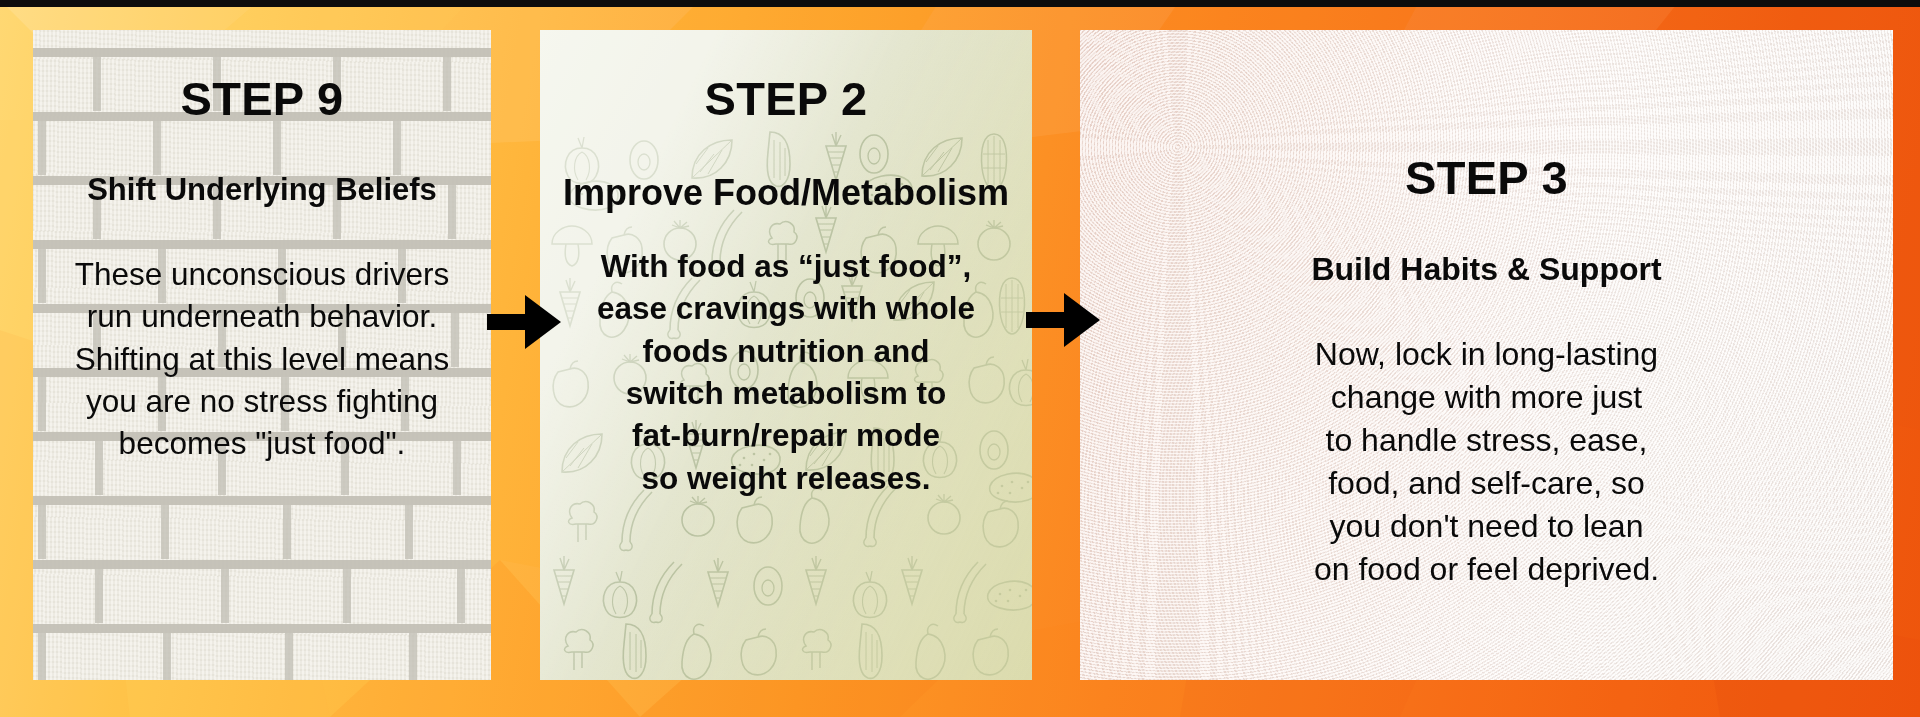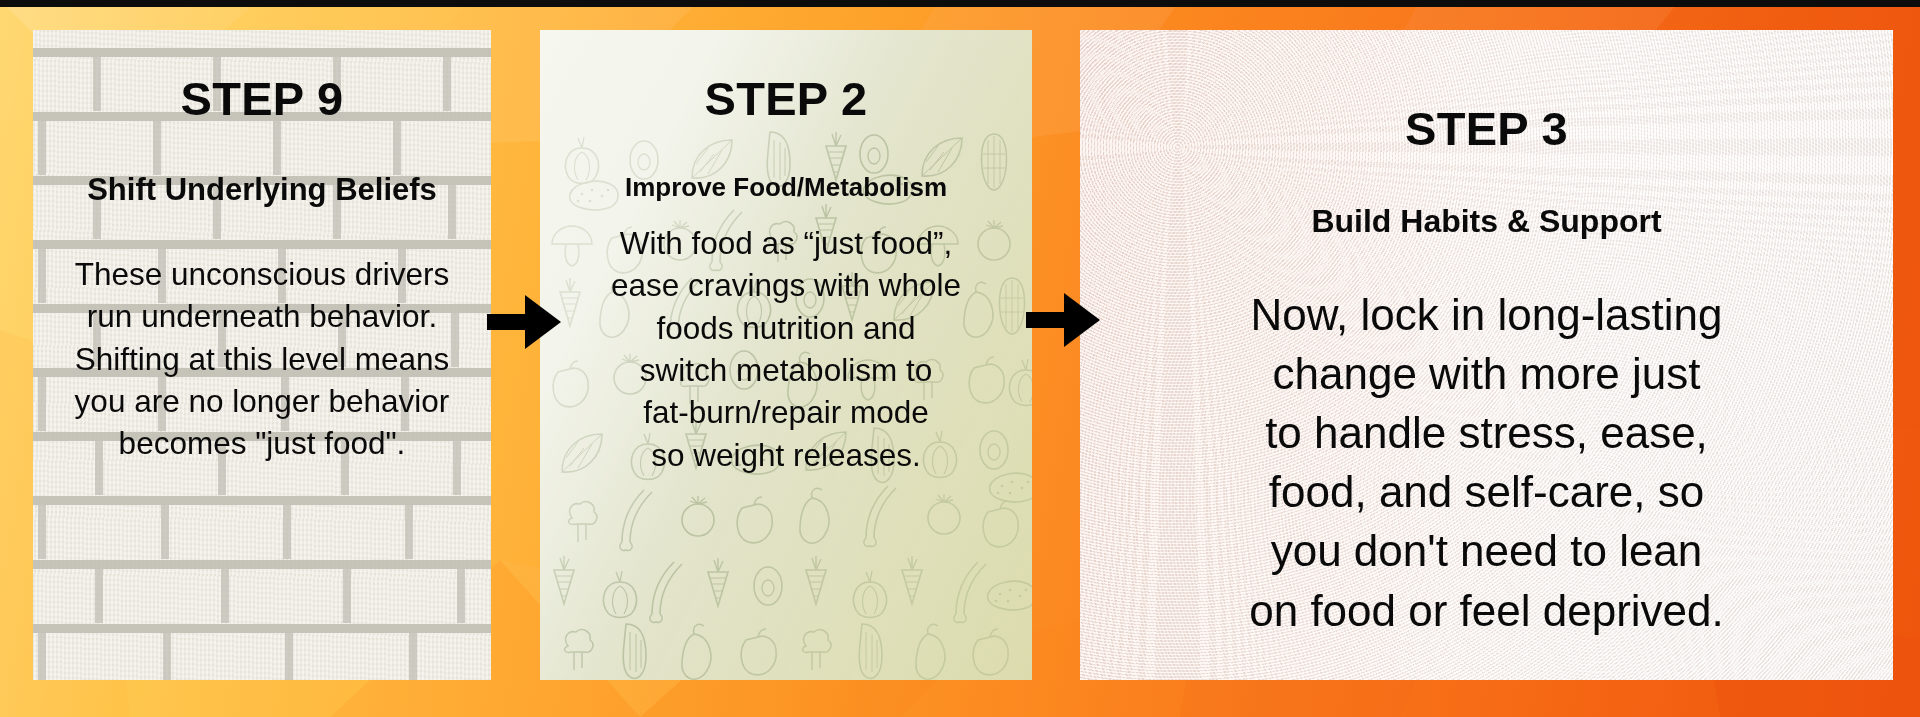--- a/index.html
+++ b/index.html
@@ -62,23 +62,23 @@
     font-size:31px; font-weight:bold; line-height:1.1;
     margin-top:50px; white-space:nowrap;
   }
   .step-body {
     font-size:31.5px; font-weight:normal; line-height:1.345;
     margin-top:46px;
   }
   .step-body .ln { display:block; }
 
   #panel3 .step-sub { font-size:32px; }
-  #panel3 .step-body { font-size:44px; line-height:1.345; }
-  #panel2 .step-sub { font-size:26px; }
-  #panel2 .step-body { margin-top:20px; }
+  #panel3 .step-body { font-size:32px; line-height:1.345; }
+  #panel2 .step-sub { font-size:36px; }
+  #panel2 .step-body { margin-top:32px;font-weight:bold; }
   #panel1 .step-body { line-height:1.335; }
 
   
   #tex-brick {
     background:#efece3;
   }
   #tex-brick .mortar {
     position:absolute; left:-4%; width:108%; height:9px;
     background:#c3c0b6; opacity:.95;
   }
@@ -227,21 +227,21 @@
       <div class="joint" style="left:252px;top:603px"></div>
       <div class="joint" style="left:376px;top:603px"></div>
     </div>
     <div class="pcontent">
       <div class="step-title">STEP 9</div>
       <div class="step-sub">Shift Underlying Beliefs</div>
       <div class="step-body">
         <span class="ln">These unconscious drivers</span>
         <span class="ln">run underneath behavior.</span>
         <span class="ln">Shifting at this level means</span>
-        <span class="ln">you are no longer behavior</span>
+        <span class="ln">you are no stress fighting</span>
         <span class="ln">becomes "just food".</span>
       </div>
     </div>
   </section>
 
   <section class="panel" id="panel2">
     <div class="ptex" id="tex-veg">
       <svg viewBox="0 0 492 650" preserveAspectRatio="none">
         <defs>
           <g id="veg-carrot">

